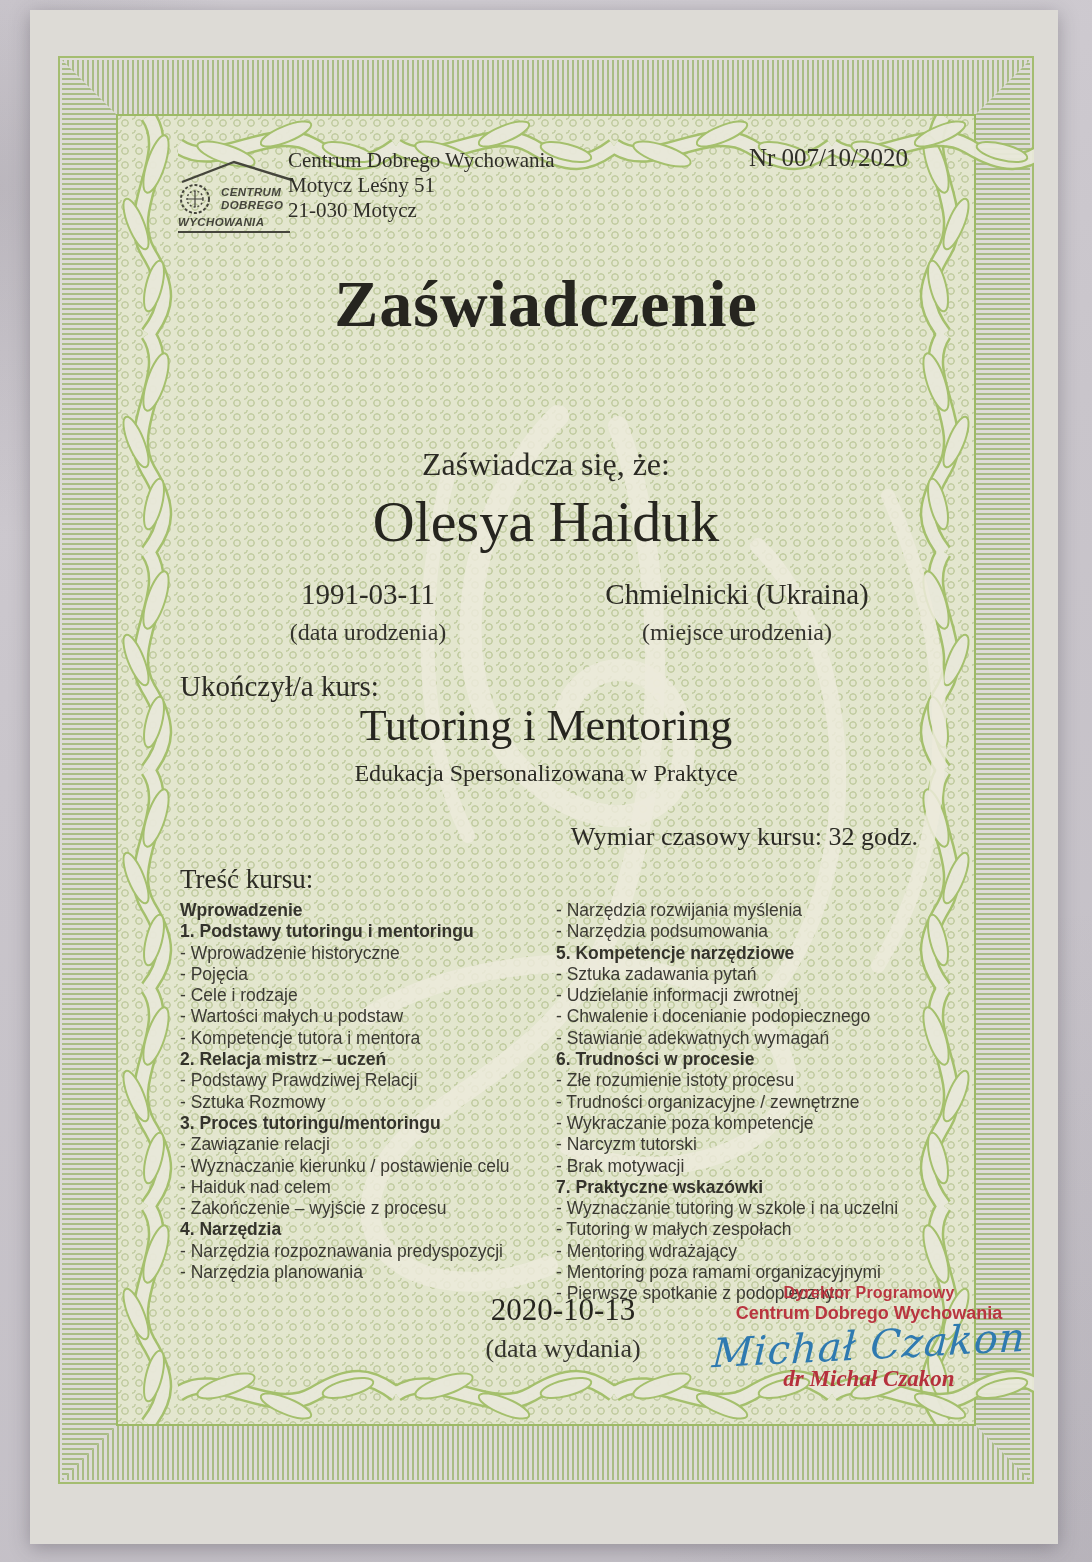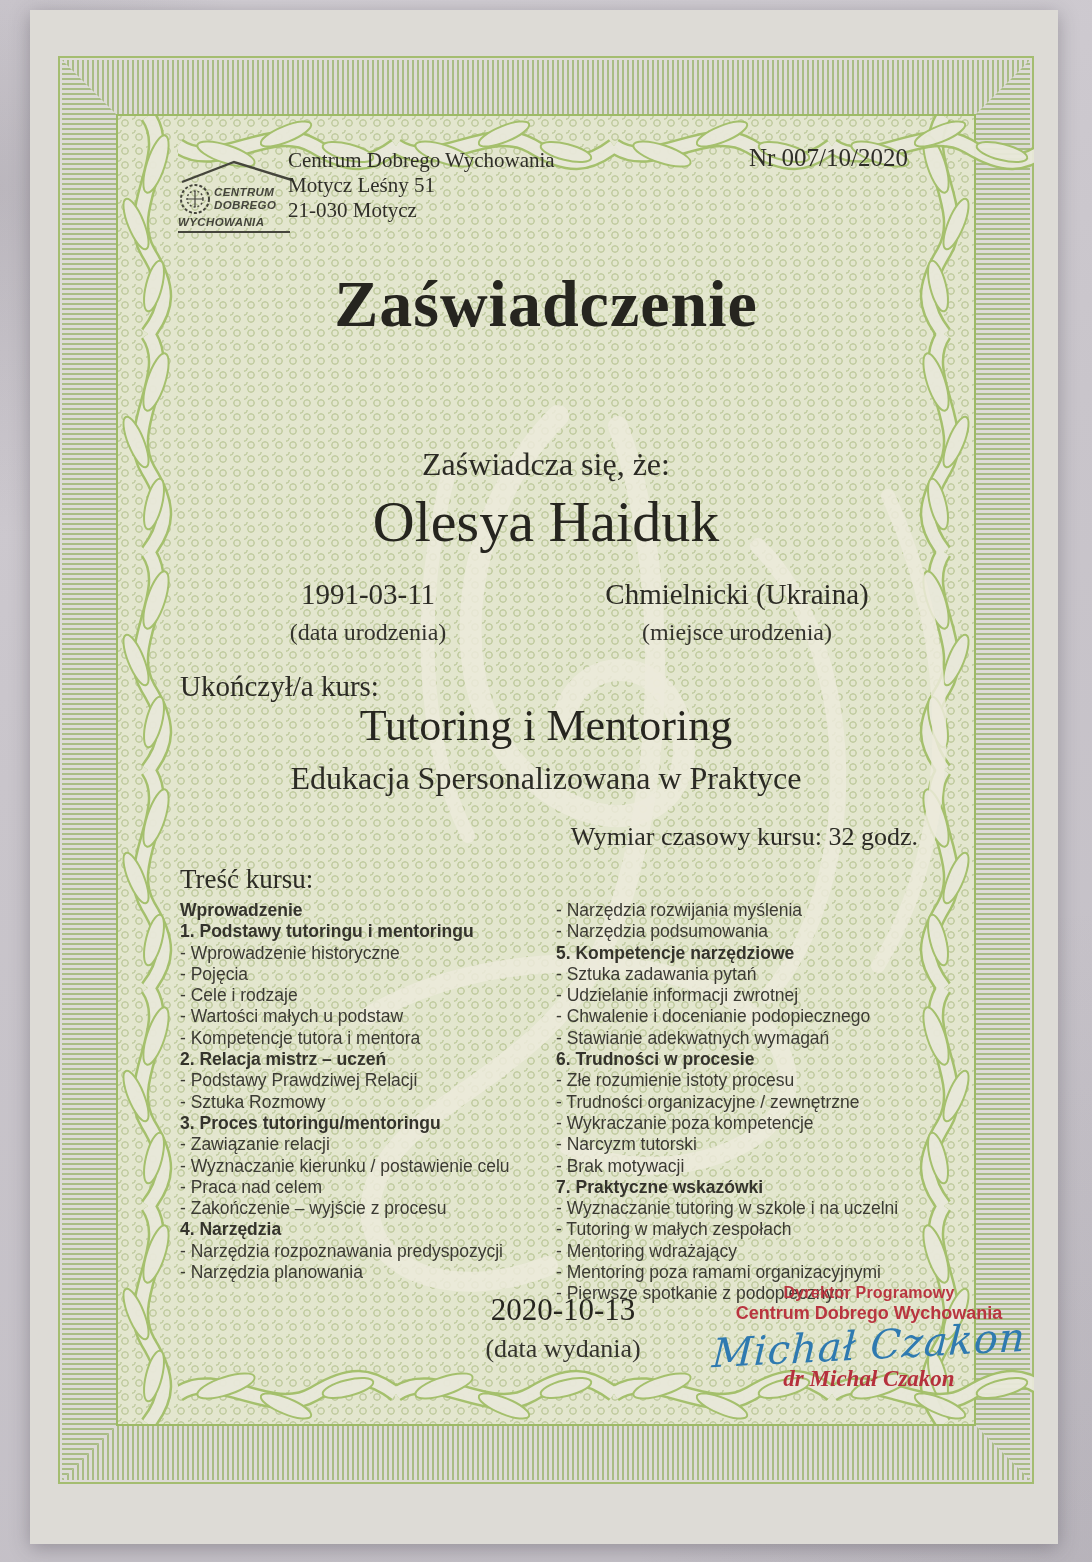--- a/index.html
+++ b/index.html
@@ -59,21 +59,21 @@
   .title{left:0;right:0;top:150px;text-align:center;font-size:66px;font-weight:600;letter-spacing:1px;color:#26251f;}
   .subtitle{left:0;right:0;top:248px;text-align:center;font-size:30px;color:#2c2b25;}
   .certify{left:0;right:0;top:330px;text-align:center;font-size:32px;color:#2c2b25;}
   .name{left:0;right:0;top:372px;text-align:center;font-size:58px;color:#26251f;}
   .birth-left{left:90px;top:462px;width:320px;text-align:center;}
   .birth-right{left:454px;top:462px;width:330px;text-align:center;}
   .birth-val{font-size:29px;color:#2c2b25;}
   .birth-lab{font-size:24px;margin-top:8px;color:#34332d;}
   .completed{left:62px;top:554px;font-size:29px;color:#2c2b25;}
   .course-title{left:0;right:0;top:584px;text-align:center;font-size:44px;color:#26251f;}
-  .course-sub{left:0;right:0;top:644px;text-align:center;font-size:32px;color:#2c2b25;}
+  .course-sub{left:0;right:0;top:644px;text-align:center;font-size:24px;color:#2c2b25;}
   .duration{right:56px;top:706px;font-size:26px;color:#2c2b25;}
   .content-heading{left:62px;top:748px;font-size:27px;color:#2c2b25;}
 
   .col{font-family:"Liberation Sans", sans-serif;font-size:17.5px;line-height:21.3px;color:#3b3a33;}
   .col.left{left:62px;top:784px;width:372px;}
   .col.right{left:438px;top:784px;width:392px;}
   .cl{white-space:nowrap;}
   .cl.bd{font-weight:700;color:#34332c;}
 
   .issue{left:330px;top:1176px;width:230px;text-align:center;}
@@ -145,21 +145,21 @@
           <path d="M330 360 C300 480, 300 620, 350 720" stroke-width="14"></path>
         </g>
       </svg>
 
       <div class="content">
 
         <div class="abs logo">
           <svg width="118" height="30" viewBox="0 0 118 30">
             <path d="M4 26 L56 6 L114 24" fill="none" stroke="#45453c" stroke-width="2.4"></path>
           </svg>
-          <div style="display:flex;align-items:center;gap:2px;margin-top:-4px;">
+          <div style="display:flex;align-items:center;gap:9px;margin-top:-4px;">
             <svg width="34" height="34" viewBox="0 0 34 34">
               <circle cx="17" cy="17" r="14" fill="none" stroke="#45453c" stroke-width="2" stroke-dasharray="3 2"></circle>
               <circle cx="17" cy="17" r="8" fill="none" stroke="#45453c" stroke-width="1.4" stroke-dasharray="2 2"></circle>
               <path d="M17 9 V25 M9 17 H25" stroke="#45453c" stroke-width="1.2"></path>
             </svg>
             <div class="logo-text">
               <div>CENTRUM</div>
               <div>DOBREGO</div>
             </div>
           </div>
@@ -201,21 +201,21 @@
             <div class="cl">- Pojęcia</div>
             <div class="cl">- Cele i rodzaje</div>
             <div class="cl">- Wartości małych u podstaw</div>
             <div class="cl">- Kompetencje tutora i mentora</div>
             <div class="cl bd">2. Relacja mistrz – uczeń</div>
             <div class="cl">- Podstawy Prawdziwej Relacji</div>
             <div class="cl">- Sztuka Rozmowy</div>
             <div class="cl bd">3. Proces tutoringu/mentoringu</div>
             <div class="cl">- Zawiązanie relacji</div>
             <div class="cl">- Wyznaczanie kierunku / postawienie celu</div>
-            <div class="cl">- Praca nad celem</div>
+            <div class="cl">- Haiduk nad celem</div>
             <div class="cl">- Zakończenie – wyjście z procesu</div>
             <div class="cl bd">4. Narzędzia</div>
             <div class="cl">- Narzędzia rozpoznawania predyspozycji</div>
             <div class="cl">- Narzędzia planowania</div>
           </div>
         <div class="abs col right">
             <div class="cl">- Narzędzia rozwijania myślenia</div>
             <div class="cl">- Narzędzia podsumowania</div>
             <div class="cl bd">5. Kompetencje narzędziowe</div>
             <div class="cl">- Sztuka zadawania pytań</div>

